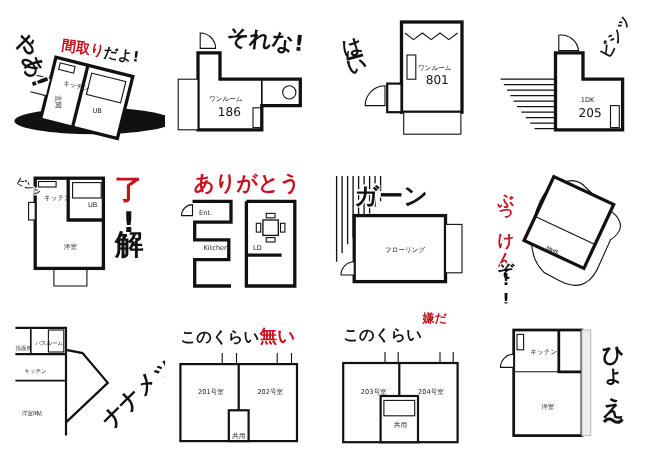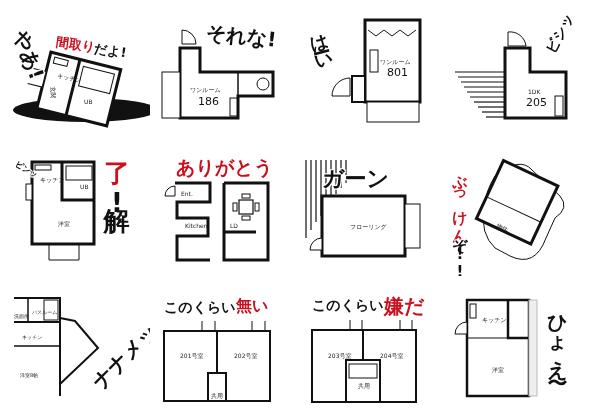--- a/index.html
+++ b/index.html
@@ -194,21 +194,21 @@
   <div class="cell" style="left:300px;top:276px">
     <svg viewBox="0 0 150 138">
       <rect x="12" y="54" width="104" height="72" fill="#fff" stroke="#111" stroke-width="2"></rect>
       <line x1="63" y1="54" x2="63" y2="86" stroke="#111" stroke-width="2"></line>
       <rect x="46" y="84" width="34" height="42" fill="#fff" stroke="#111" stroke-width="2"></rect>
       <rect x="49" y="88" width="28" height="14" fill="#fff" stroke="#111" stroke-width="1"></rect>
       <path d="M50 44 L50 54 L62 54 L62 44" fill="none" stroke="#111" stroke-width="1"></path>
       <path d="M100 44 L100 54 L112 54 L112 44" fill="none" stroke="#111" stroke-width="1"></path>
     </svg>
     <div class="cap blk" style="left:12px;top:22px;font-size:14px;">このくらい</div>
-    <div class="cap red" style="left:84px;top:20px;font-size:20px;">嫌だ</div>
+    <div class="cap red" style="left:84px;top:8px;font-size:11px;">嫌だ</div>
     <div class="lbl" style="left:28px;top:76px;">203号室</div>
     <div class="lbl" style="left:80px;top:76px;">204号室</div>
     <div class="lbl" style="left:58px;top:106px;">共用</div>
   </div>
 
   <div class="cell" style="left:450px;top:276px">
     <svg viewBox="0 0 150 138">
       <rect x="17" y="24" width="62" height="96" fill="#fff" stroke="#111" stroke-width="2.5"></rect>
       <path d="M58 24 L58 62 L79 62" fill="none" stroke="#111" stroke-width="2.5"></path>
       <path d="M17 62 L58 62" fill="none" stroke="#111" stroke-width="1"></path>

